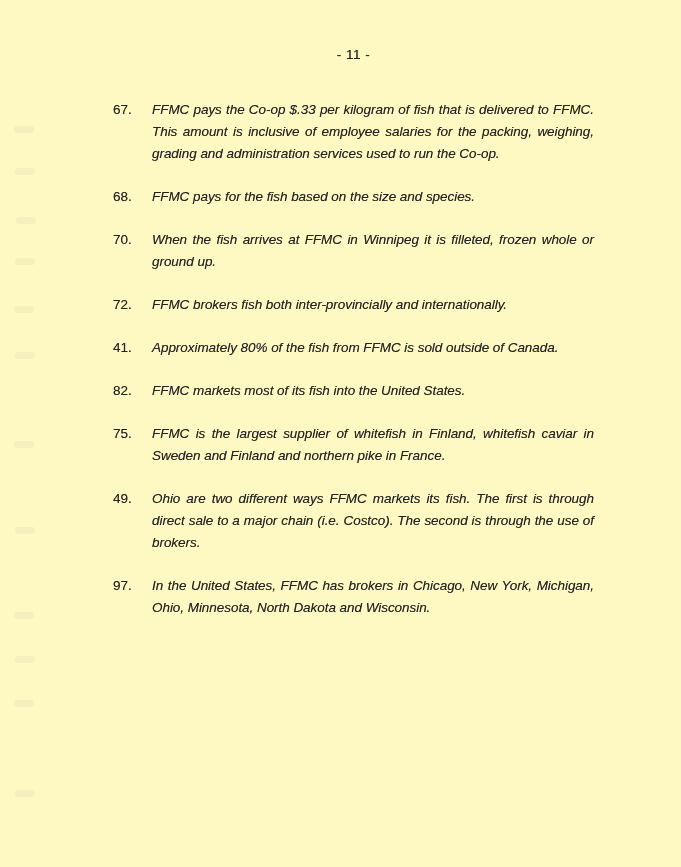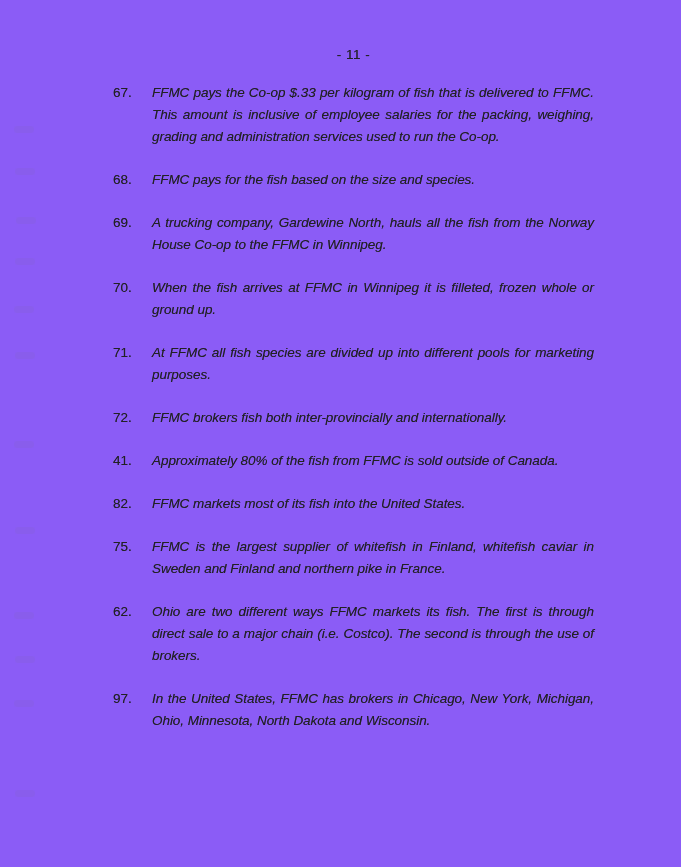--- a/index.html
+++ b/index.html
@@ -6,36 +6,36 @@
   html, body {
     width: 681px; height: 867px;
     background: #fdfdfc;
     font-family: "Liberation Sans", sans-serif;
     color: #1e1e1e;
     overflow: hidden;
   }
   .page {
     position: relative;
     width: 681px; height: 867px;
-    background: #8b5cf6;
+    background: #fef9c3;
   }
   .page-header {
     position: absolute;
     top: 47px;
     left: 113px;
     width: 481px;
     text-align: center;
     font-size: 13.5px;
     letter-spacing: 0.5px;
     color: #222;
     text-shadow: 0 0 0.4px rgba(0,0,0,0.45);
   }
   .content {
     position: absolute;
-    top: 82px;
+    top: 99px;
     left: 113px;
     width: 481px;
   }
   .para {
     display: flex;
     margin-bottom: 21px;
   }
   .para-number {
     flex: 0 0 39px;
     font-size: 13.5px;
@@ -88,34 +88,26 @@
     <div class="para">
       <span class="para-number">67.</span>
       <span class="para-text">FFMC pays the Co-op $.33 per kilogram of fish that is delivered to FFMC.  This amount is inclusive of employee salaries for the packing, weighing, grading and administration services used to run the Co-op.</span>
     </div>
 
     <div class="para">
       <span class="para-number">68.</span>
       <span class="para-text">FFMC pays for the fish based on the size and species.</span>
     </div>
 
-    <div class="para">
-      <span class="para-number">69.</span>
-      <span class="para-text">A trucking company, Gardewine North, hauls all the fish from the Norway House Co-op to the FFMC in Winnipeg.</span>
-    </div>
 
     <div class="para">
       <span class="para-number">70.</span>
       <span class="para-text">When the fish arrives at FFMC in Winnipeg it is filleted, frozen whole or ground up.</span>
     </div>
 
-    <div class="para">
-      <span class="para-number">71.</span>
-      <span class="para-text">At FFMC all fish species are divided up into different pools for marketing purposes.</span>
-    </div>
 
     <div class="para">
       <span class="para-number">72.</span>
       <span class="para-text">FFMC brokers fish both inter-provincially and internationally.</span>
     </div>
 
     <div class="para">
       <span class="para-number">41.</span>
       <span class="para-text">Approximately 80% of the fish from FFMC is sold outside of Canada.</span>
     </div>
@@ -125,21 +117,21 @@
       <span class="para-text">FFMC markets most of its fish into the United States.</span>
     </div>
 
     <div class="para">
       <span class="para-number">75.</span>
       <span class="para-text">FFMC is the largest supplier of whitefish in Finland, whitefish caviar in Sweden and Finland and northern pike in France.</span>
     </div>
 
 
     <div class="para">
-      <span class="para-number">62.</span>
+      <span class="para-number">49.</span>
       <span class="para-text">Ohio are two different ways FFMC markets its fish.  The first is through direct sale to a major chain (i.e. Costco).  The second is through the use of brokers.</span>
     </div>
 
     <div class="para">
       <span class="para-number">97.</span>
       <span class="para-text">In the United States, FFMC has brokers in Chicago, New York, Michigan, Ohio, Minnesota, North Dakota and Wisconsin.</span>
     </div>
 
   </div>
 </div>

